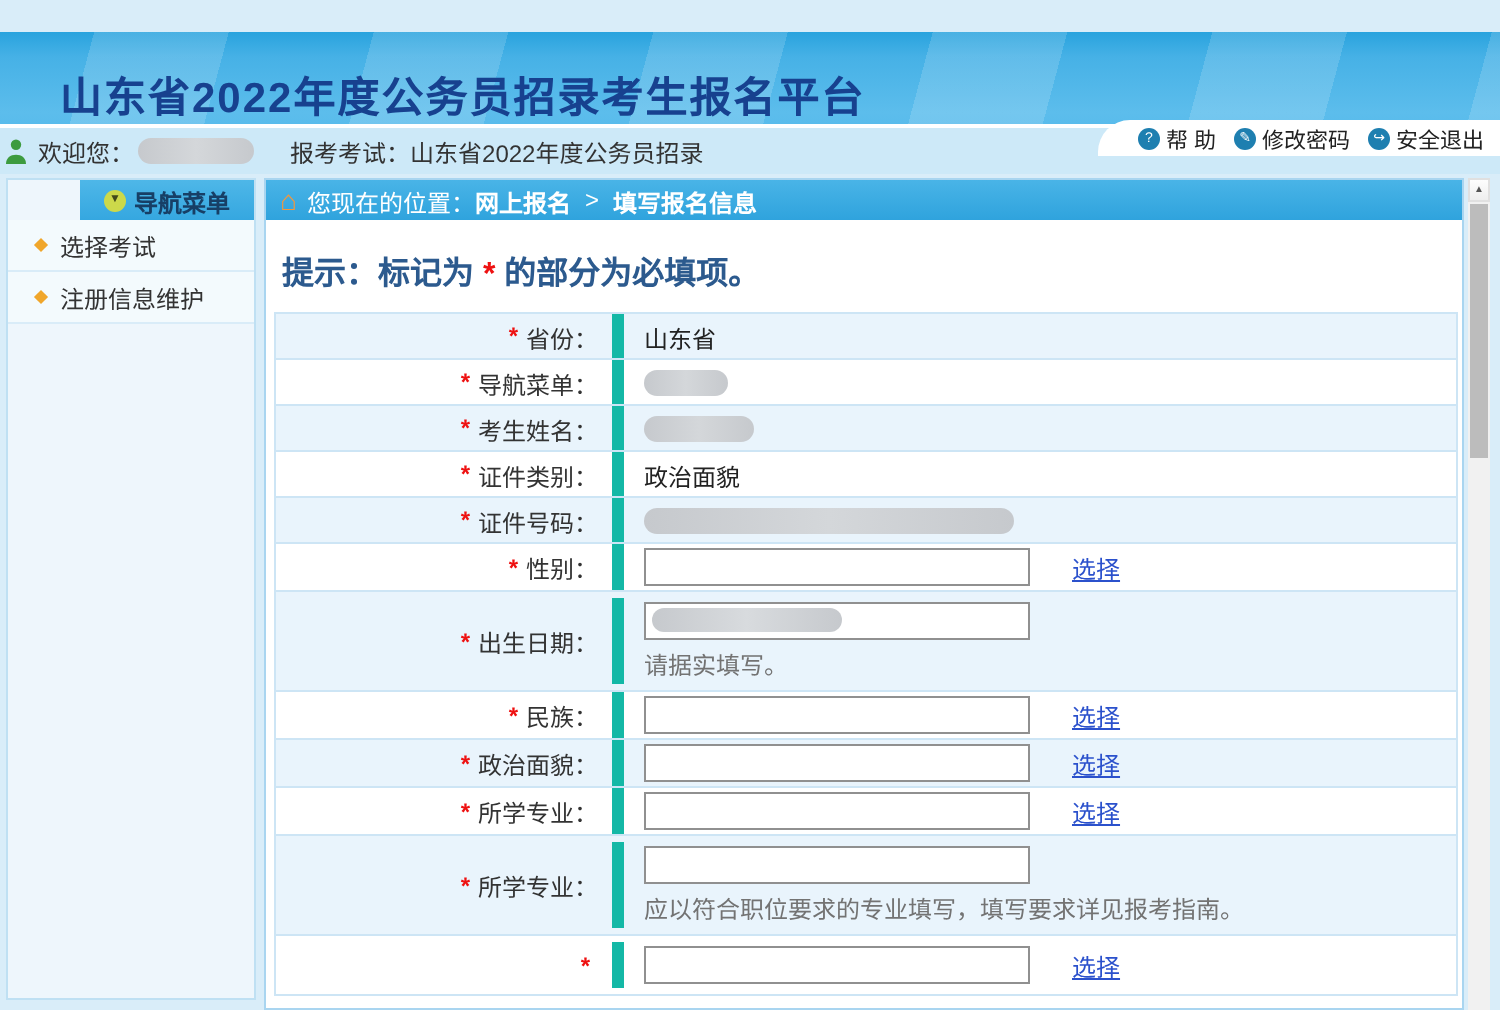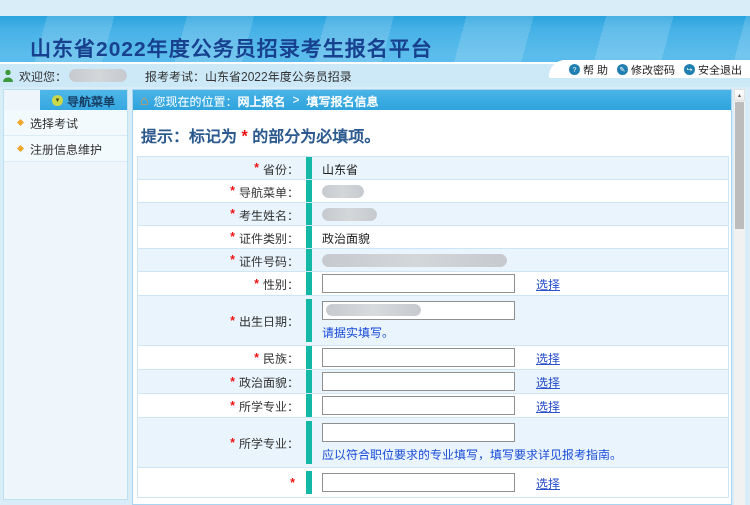--- a/index.html
+++ b/index.html
@@ -66,21 +66,21 @@
   .fcell-value { flex:1; border-left:6px solid #14b8a6; padding:2px 4px 2px 10px; font-size:12px;
     color:#222; align-self:stretch; display:flex; flex-direction:column; justify-content:center; }
   .iline { display:flex; align-items:center;gap:11px; }
   .fld { width:193px; height:19px; border:1px solid #909090; background:#fff; font-size:12px;
     padding:1px 3px; position:relative; }
   .fld-wrap { position:relative; width:193px; height:19px; }
   .fld-wrap .fld { width:100%; }
   .fld-redact { position:absolute; left:4px; top:3px; height:12px; border-radius:6px;
     background:linear-gradient(90deg,#c6c9cd,#d8dbde 50%,#c6c9cd); }
   .sel-link { margin-left:10px; font-size:12px; color:#2b51cc; text-decoration:underline; cursor:pointer; }
-  .hint { color:#1d4ed8; font-size:12px; margin-top:3px; }
+  .hint { color:#737373; font-size:12px; margin-top:3px; }
   .tall { padding:3px 0; }
 
   
   .vscroll { width:11px; flex:0 0 auto; margin-left:2px; background:#f1f1f1; position:relative; height:100%; }
   .vs-up { height:12px; background:linear-gradient(180deg,#fdfdfd,#eeeeee); border:1px solid #e0e0e0;
     display:flex; align-items:center; justify-content:center; font-size:5px; color:#555; cursor:pointer; }
   .vs-thumb { position:absolute; top:13px; left:1px; right:1px; height:127px; background:#bcbcbc; cursor:pointer; }
 </style>
 </head>
 <body>

